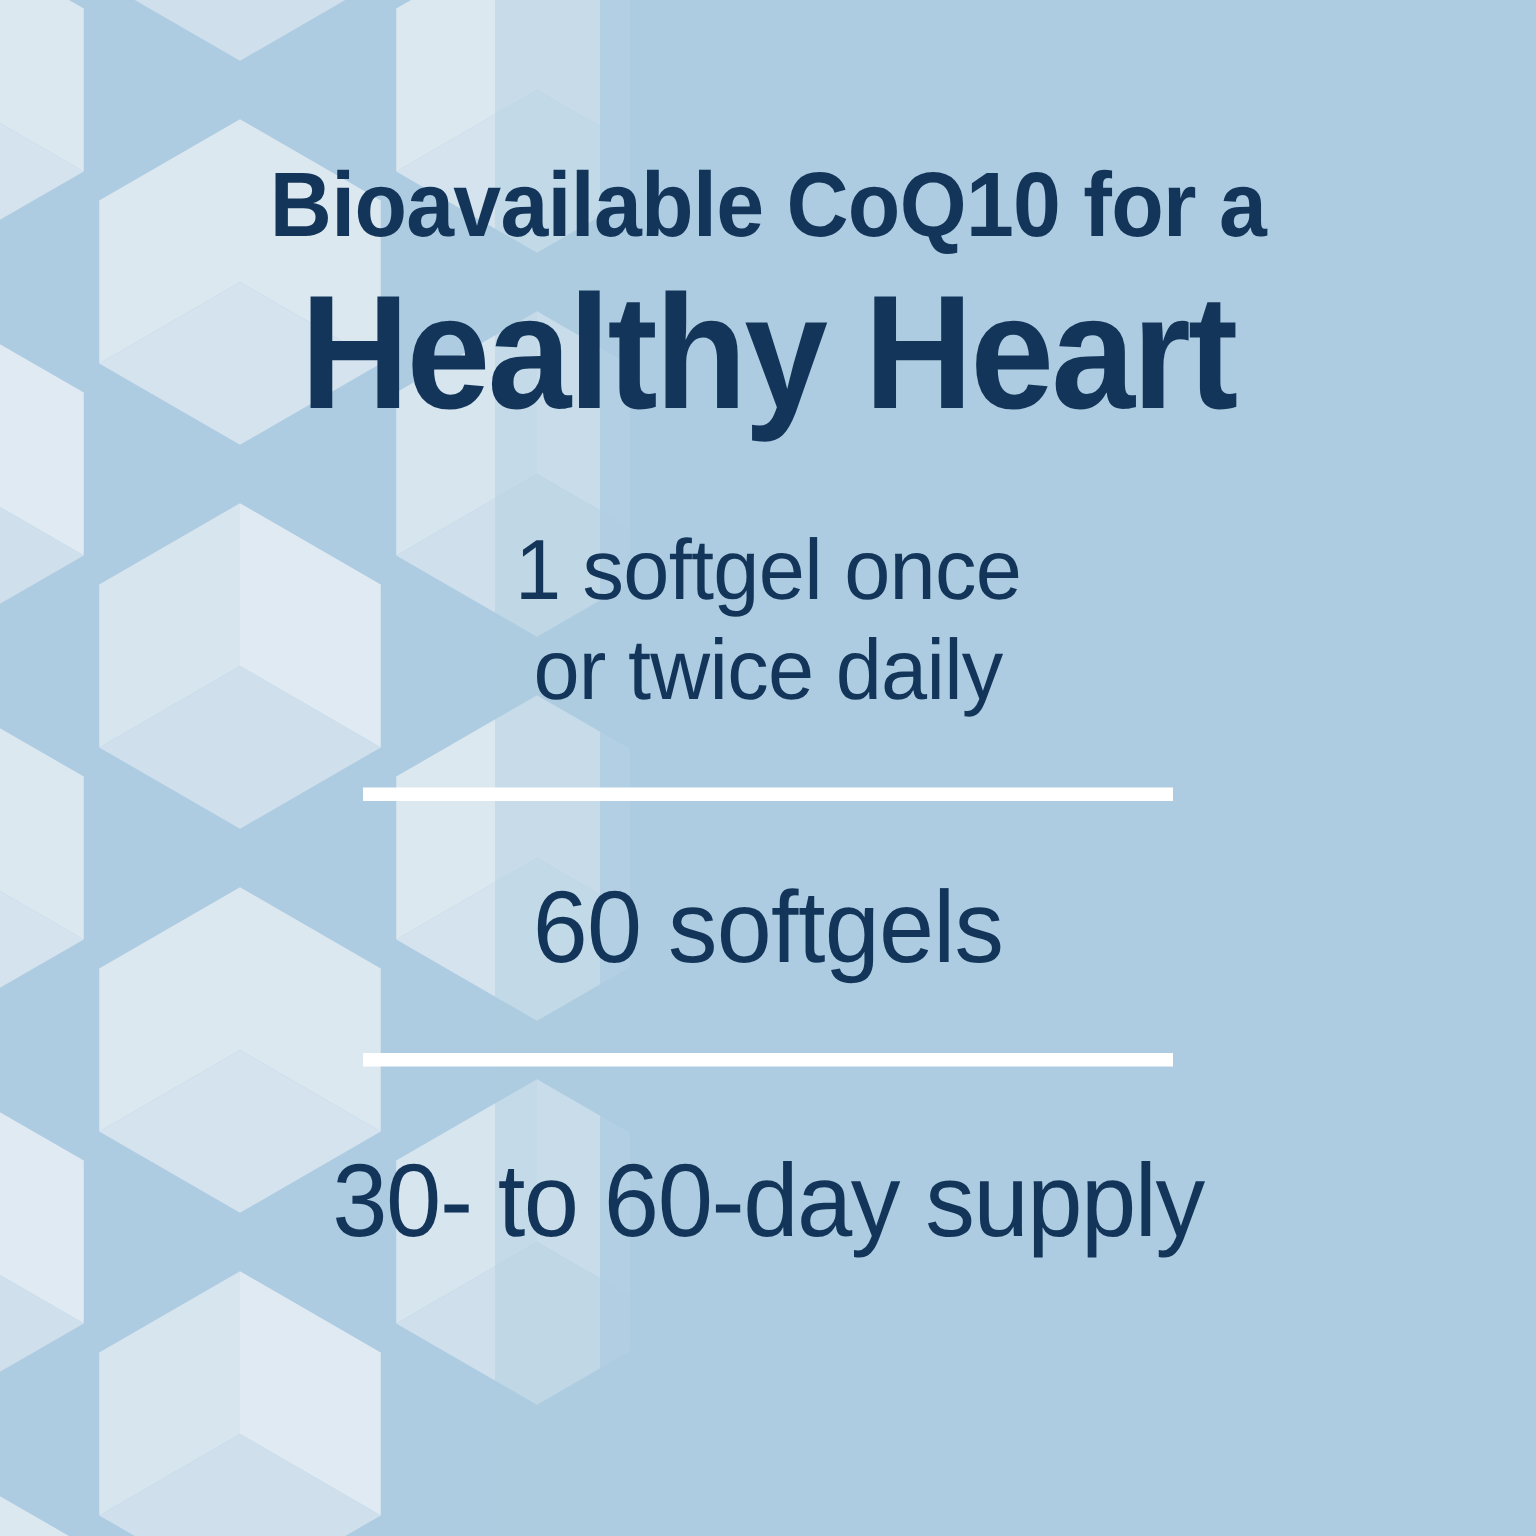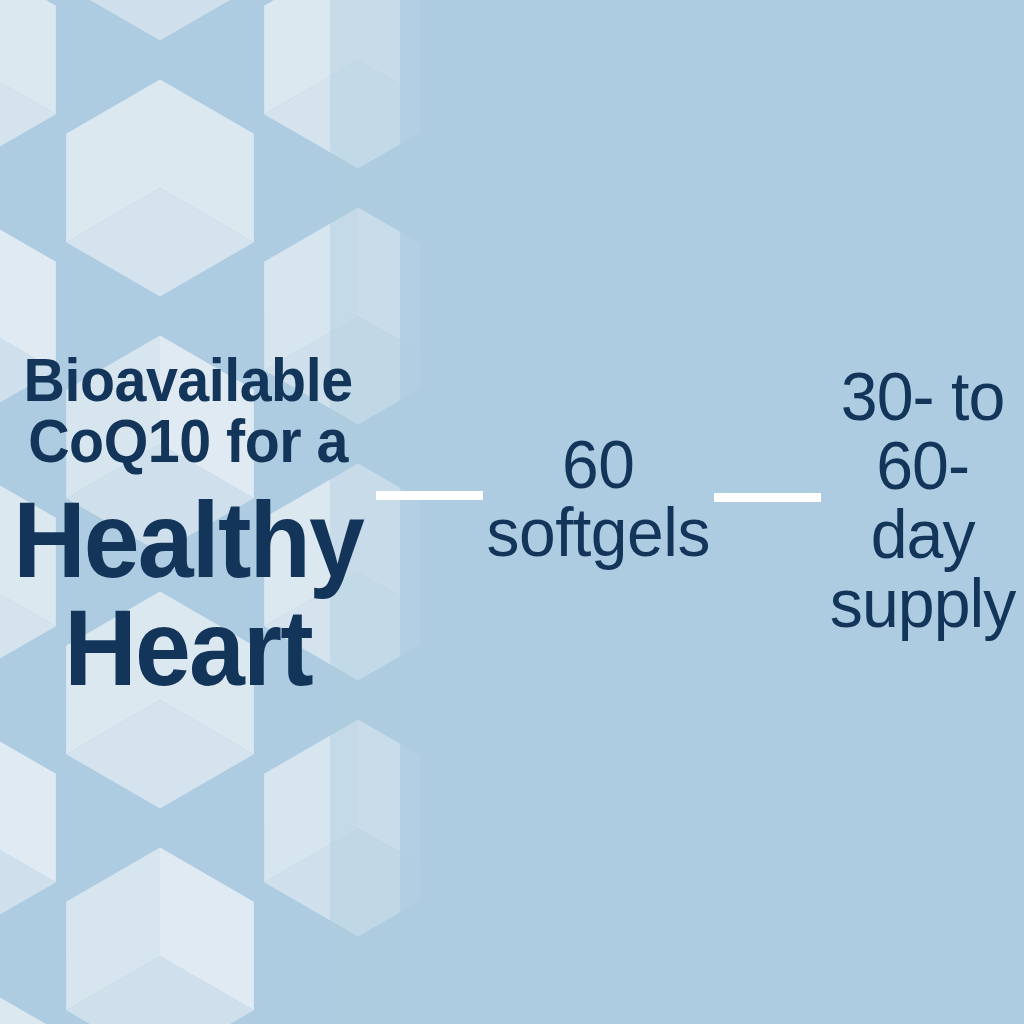--- a/index.html
+++ b/index.html
@@ -32,20 +32,21 @@
   }
 
   
   #content {
     position: absolute;
     left: 0;
     top: 0;
     width: 1024px;
     height: 945px;
     display: flex;
+    flex-direction: column;
     align-items: center;
   }
 
   .headline-block {
     width: 100%;
     text-align: center;
   }
 
   .headline-small {
     color: #123559;
@@ -201,20 +202,24 @@
     <rect x="400" y="0" width="130" height="1024" fill="#aecce1" opacity="0.8"></rect>
   </svg>
 
   <div id="content">
 
     <div class="headline-block">
       <div class="headline-small">Bioavailable CoQ10 for a</div>
       <div class="headline-large">Healthy Heart</div>
     </div>
 
+    <div class="dosage-block">
+      <div class="dosage-line">1 softgel once</div>
+      <div class="dosage-line">or twice daily</div>
+    </div>
 
     <div class="divider" id="divider-top"></div>
 
     <div class="count-line">60 softgels</div>
 
     <div class="divider" id="divider-bottom"></div>
 
     <div class="supply-line">30- to 60-day supply</div>
 
   </div>

